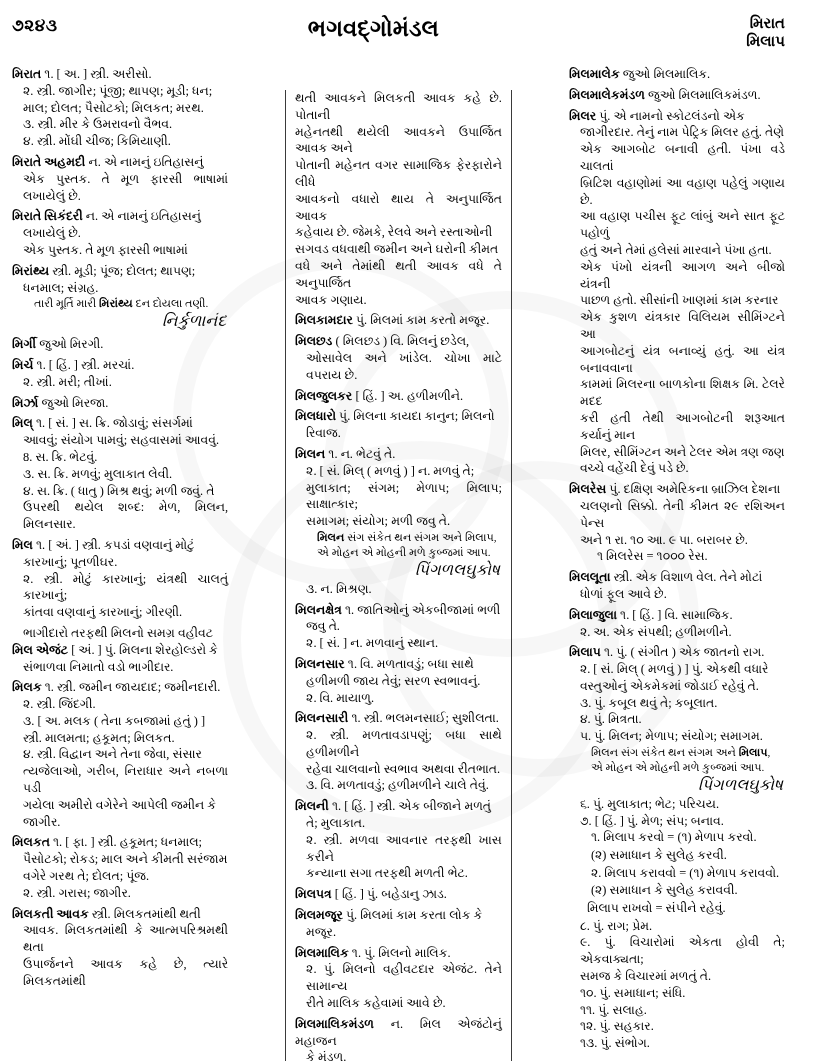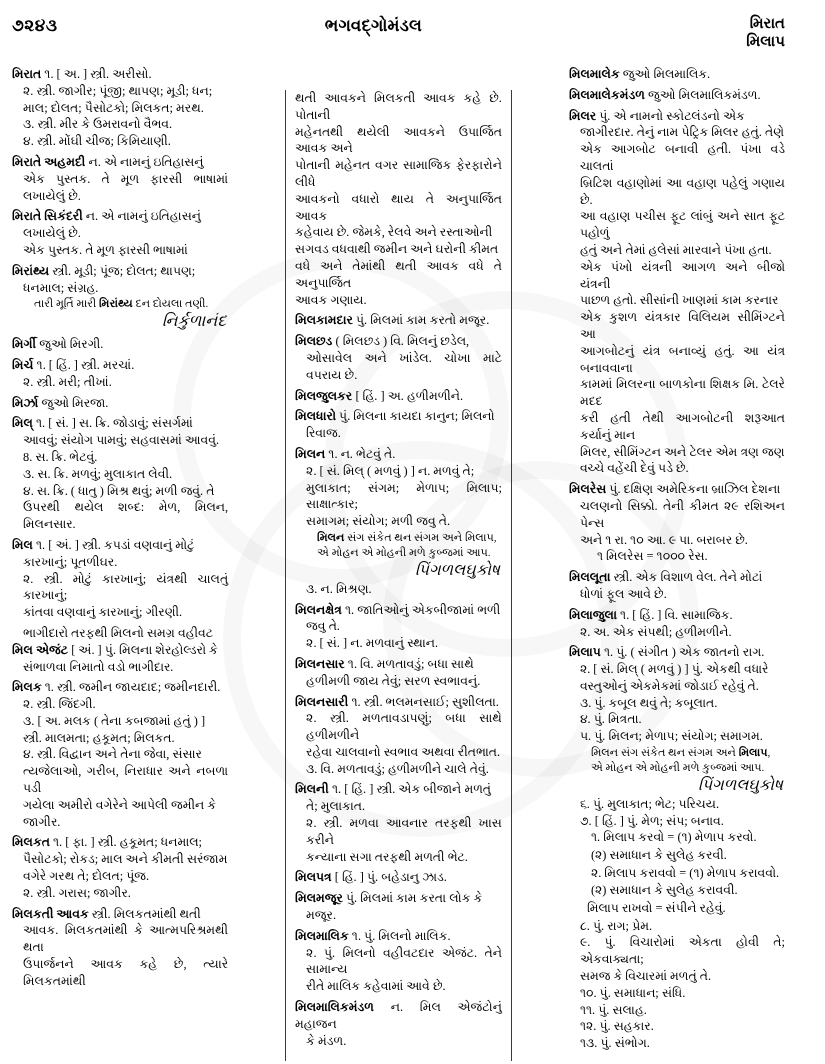--- a/index.html
+++ b/index.html
@@ -23,21 +23,21 @@
     border:18px solid rgba(0,0,0,0.030);
   }
   .page{position:relative;z-index:2;width:797px;height:1064px;box-sizing:border-box;padding:14px 12px 6px 12px;}
 
   
   .header{
     display:flex;align-items:flex-start;justify-content:space-between;
     height:50px;
   }
   .hdr-page{font-size:17px;font-weight:bold;letter-spacing:0.5px;padding-top:2px;}
-  .hdr-title{font-size:17px;font-weight:bold;padding-top:2px;text-align:center;flex:1;}
+  .hdr-title{font-size:23px;font-weight:bold;padding-top:2px;text-align:center;flex:1;}
   .hdr-run{font-size:15px;font-weight:bold;text-align:right;line-height:1.22;min-width:96px;}
 
   
   .columns{
     display:flex;
     height:995px;
     margin-top:2px;
     gap:48px;
   }
   .col{
@@ -235,20 +235,21 @@
         <div class="gap"></div>
         <div class="entry">
           <div class="ln first"><span class="hw">મિલનક્ષેત્ર</span> ૧. જાતિઓનું એકબીજામાં ભળી</div>
           <div class="ln cont">જવુ તે.</div>
           <div class="ln sense">૨. [ સં. ] ન. મળવાનું સ્થાન.</div>
         </div>
         <div class="gap"></div>
         <div class="entry">
           <div class="ln first"><span class="hw">મિલનસાર</span> ૧. વિ. મળતાવડું; બધા સાથે</div>
           <div class="ln cont">હળીમળી જાય તેવું; સરળ સ્વભાવનું.</div>
+          <div class="ln sense">૨. વિ. માયાળુ.</div>
         </div>
         <div class="gap"></div>
         <div class="entry">
           <div class="ln first"><span class="hw">મિલનસારી</span> ૧. સ્ત્રી. ભલમનસાઈ; સુશીલતા.</div>
           <div class="ln sense">૨. સ્ત્રી. મળતાવડાપણું; બધા સાથે હળીમળીને</div>
           <div class="ln cont">રહેવા ચાલવાનો સ્વભાવ અથવા રીતભાત.</div>
           <div class="ln sense">૩. વિ. મળતાવડું; હળીમળીને ચાલે તેવું.</div>
         </div>
         <div class="gap"></div>
         <div class="entry">

